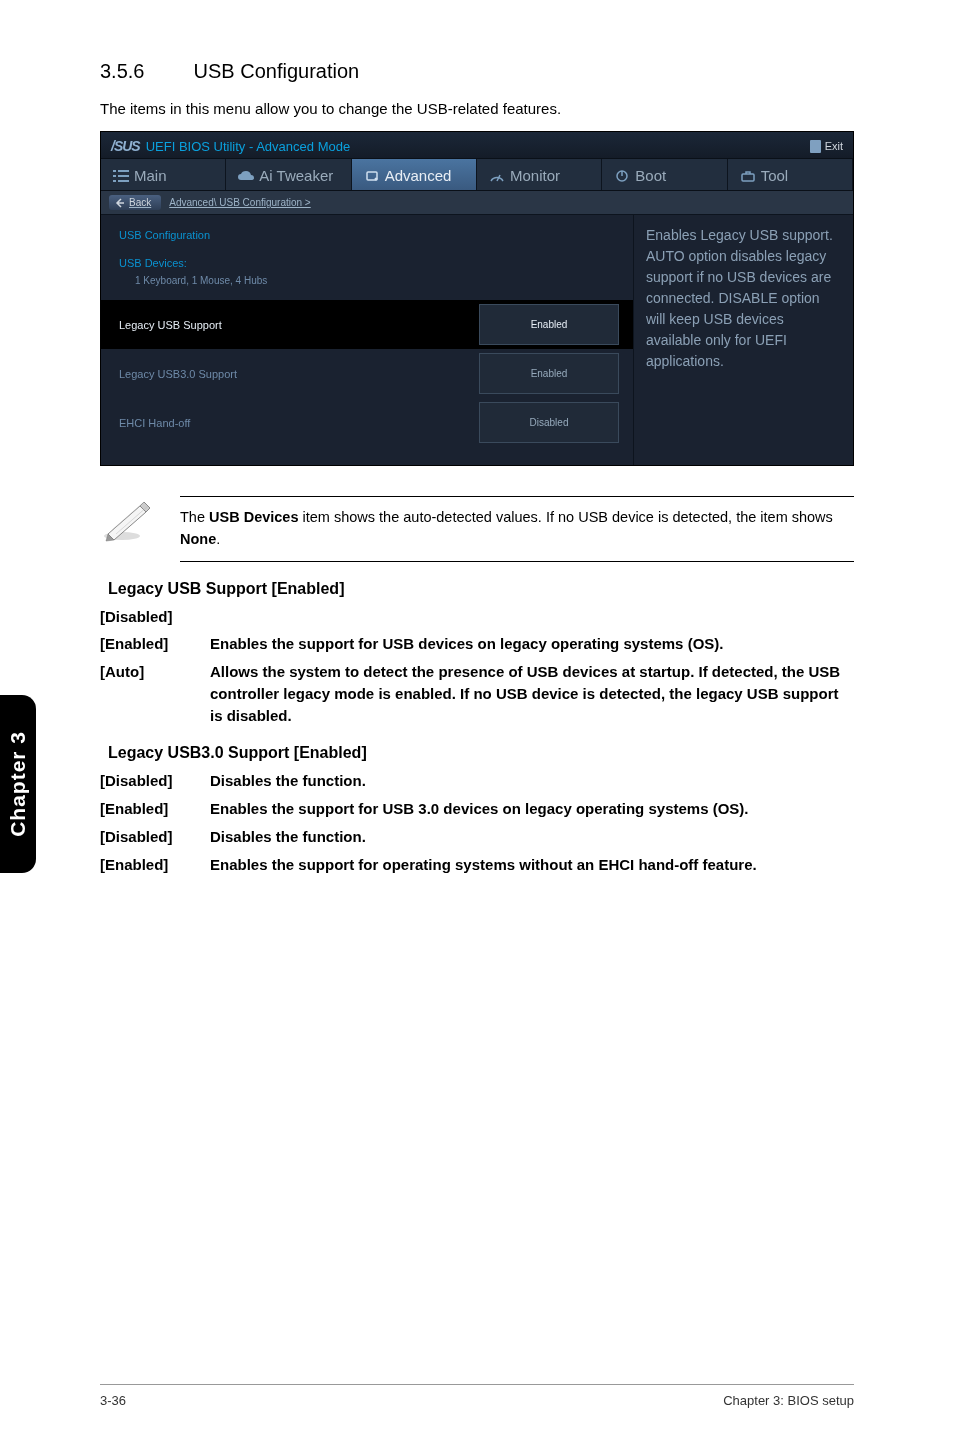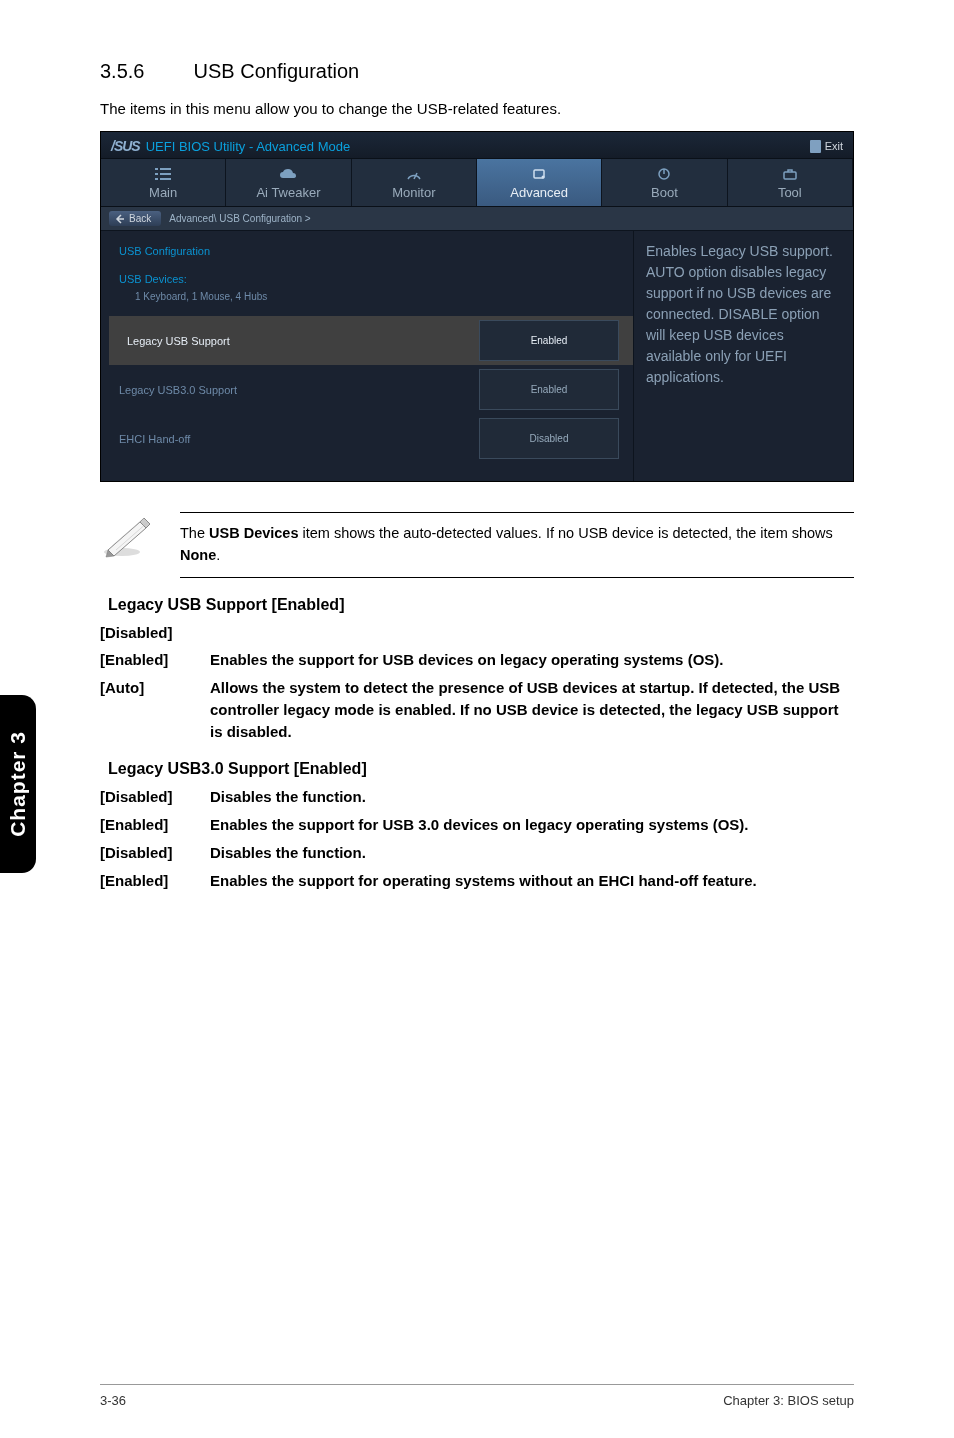--- a/index.html
+++ b/index.html
@@ -79,28 +79,28 @@
     }
     .bios-tabs {
       display: flex;
       background: #222e3e;
       border-top: 1px solid #0a1018;
       border-bottom: 1px solid #0a1018;
     }
     .bios-tab {
       flex: 1;
       text-align: center;
-      padding: 8px 0 6px 0;
-      display: flex;
-      flex-direction: column;
+      padding: 8px 0 6px 11px;
+      display: flex;
+      flex-direction: row;
       align-items: center;
       gap: 4px;
       border-right: 1px solid #0d141e;
       color: #9aabbb;
-      font-size: 13px;
+      font-size: 15px;
     }
     .bios-tab.active {
       background: linear-gradient(#4a74a0, #3a5a80);
       color: #e8eef5;
       border-right: 1px solid #0d141e;
     }
     .tab-icon {
       width: 18px;
       height: 14px;
       display: flex;
@@ -111,20 +111,21 @@
     .bios-tab.active .tab-icon { color: #d0e0f0; }
     .bios-breadcrumb {
       display: flex;
       align-items: center;
       gap: 8px;
       padding: 4px 8px;
       background: #2a3646;
       border-bottom: 1px solid #0d141e;
       font-size: 10px;
       color: #9db3c7;
+      text-decoration: underline;
     }
     .back-btn {
       display: flex;
       align-items: center;
       gap: 4px;
       background: linear-gradient(#4a6080, #2e3e56);
       padding: 2px 10px 2px 6px;
       border-radius: 3px;
       color: #cfd6de;
     }
@@ -148,23 +149,22 @@
       justify-content: space-between;
       align-items: center;
       padding: 4px 14px 4px 18px;
       font-size: 11px;
       color: #6e8aa8;
     }
     .bios-row.head {
       color: #0a92d0;
     }
     .bios-row.selected {
-      background: #404040;
+      background: #000000;
       color: #e6edf5;
-      margin-left: 8px;
     }
     .bios-row.selected .bios-val {
       color: #e6edf5;
     }
     .bios-val {
       background: #202a38;
       border: 1px solid #3a4a5c;
       padding: 14px 0;
       width: 140px;
       text-align: center;
@@ -301,37 +301,37 @@
         <span>Main</span>
       </div>
       <div class="bios-tab">
         <span class="tab-icon">
           <svg width="18" height="12" viewBox="0 0 18 12">
               <path d="M4 10 Q1 10 1 7 Q1 4 4 4 Q5 1 9 1 Q13 1 14 5 Q17 5 17 8 Q17 10 14 10 Z" fill="currentColor"></path>
             </svg>
         </span>
         <span>Ai Tweaker</span>
       </div>
+      <div class="bios-tab active">
+        <span class="tab-icon">
+          <svg width="16" height="14" viewBox="0 0 16 14">
+              <rect x="3" y="3" width="10" height="8" rx="1" fill="none" stroke="currentColor" stroke-width="1.5"></rect>
+              <circle cx="12" cy="10" r="1.5" fill="currentColor"></circle>
+            </svg>
+        </span>
+        <span>Advanced</span>
+      </div>
       <div class="bios-tab">
         <span class="tab-icon">
           <svg width="16" height="14" viewBox="0 0 16 14">
               <path d="M2 12 A7 7 0 0 1 14 12" fill="none" stroke="currentColor" stroke-width="1.5"></path>
               <path d="M8 12 L11 6" stroke="currentColor" stroke-width="1.5"></path>
             </svg>
         </span>
         <span>Monitor</span>
-      </div>
-      <div class="bios-tab active">
-        <span class="tab-icon">
-          <svg width="16" height="14" viewBox="0 0 16 14">
-              <rect x="3" y="3" width="10" height="8" rx="1" fill="none" stroke="currentColor" stroke-width="1.5"></rect>
-              <circle cx="12" cy="10" r="1.5" fill="currentColor"></circle>
-            </svg>
-        </span>
-        <span>Advanced</span>
       </div>
       <div class="bios-tab">
         <span class="tab-icon">
           <svg width="14" height="14" viewBox="0 0 14 14">
               <circle cx="7" cy="7" r="5" fill="none" stroke="currentColor" stroke-width="1.5"></circle>
               <path d="M7 2 L7 7" stroke="currentColor" stroke-width="1.5"></path>
             </svg>
         </span>
         <span>Boot</span>
       </div>

